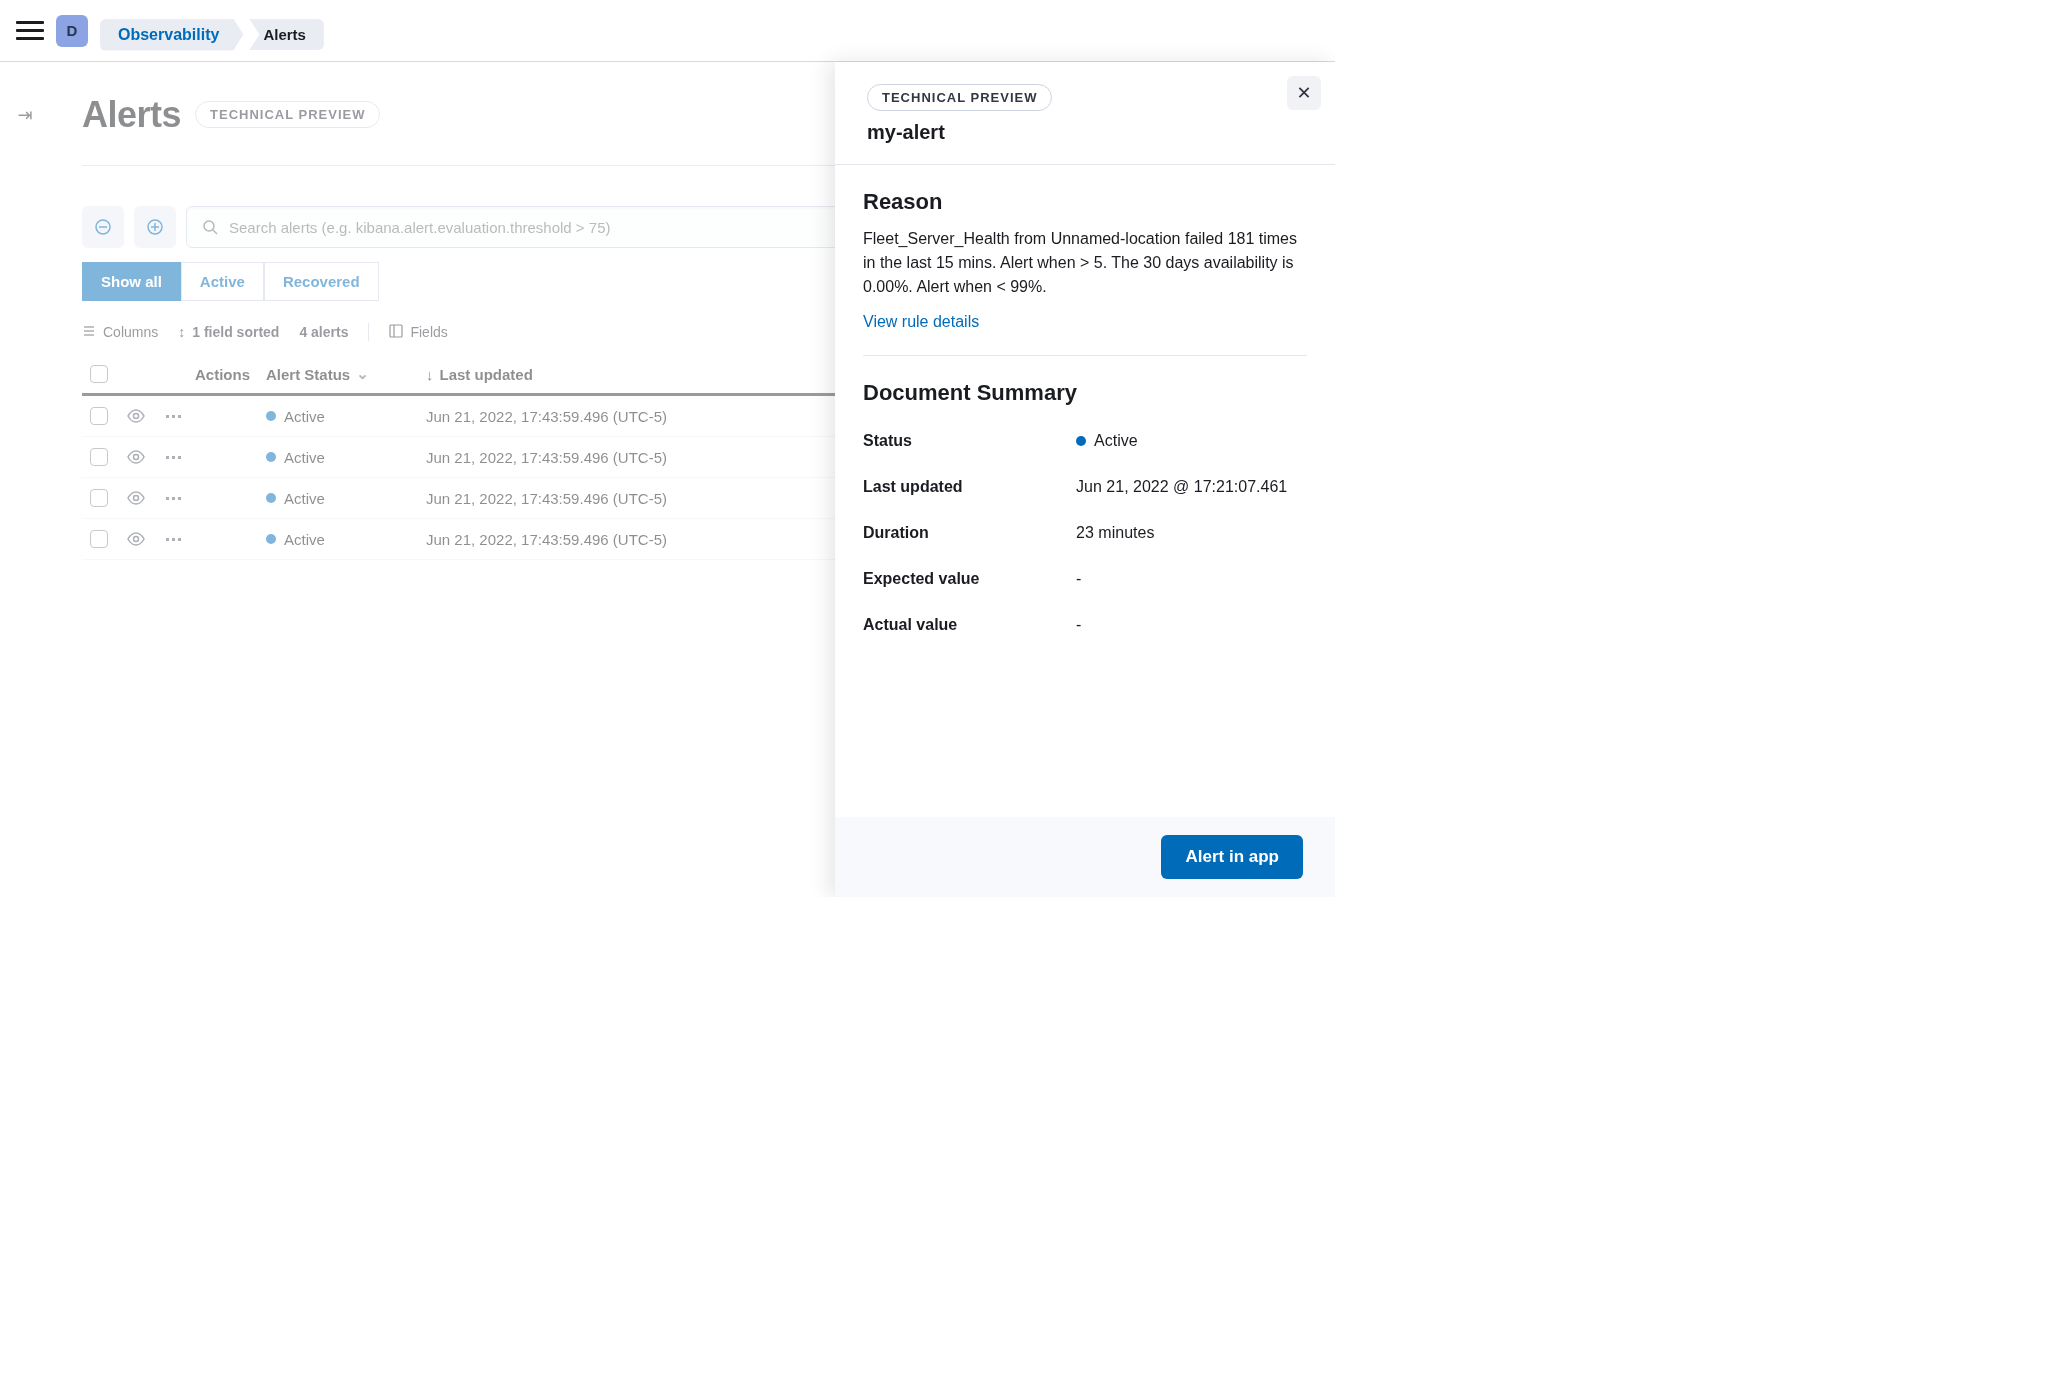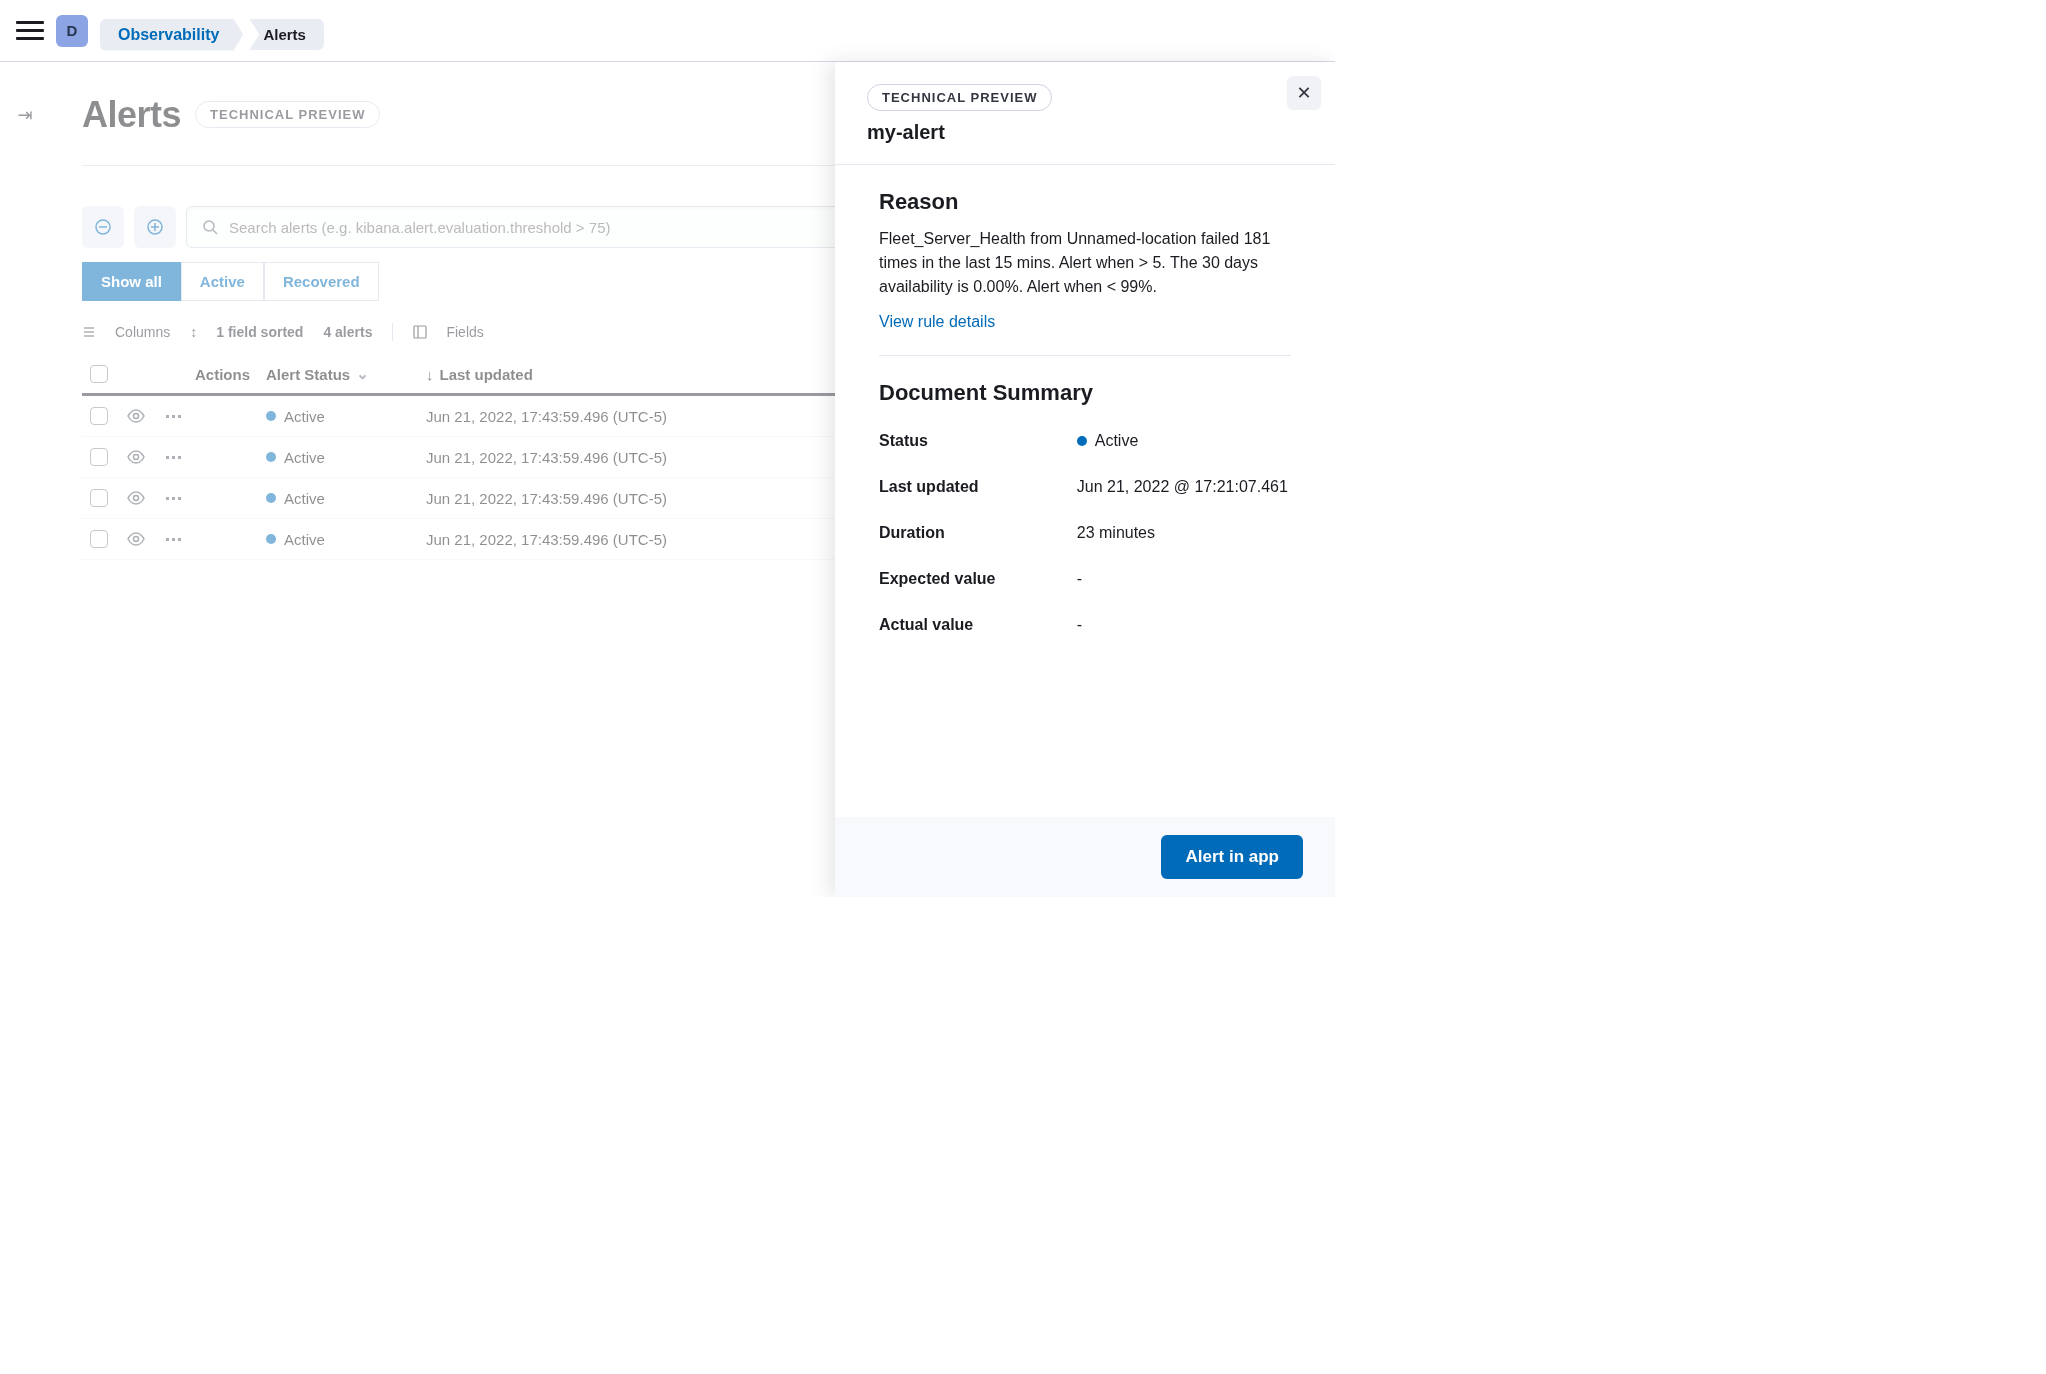--- a/index.html
+++ b/index.html
@@ -201,22 +201,22 @@
       font-size: 14px;
       color: #343741;
     }
     .table-meta .divider {
       width: 1px;
       height: 18px;
       background: #cdd3df;
     }
     .meta-item {
       display: flex;
-      align-items: center;
-      gap: 19px;
+      align-items: flex-start;
+      gap: 7px;
     }
     .meta-bold {
       font-weight: 700;
     }
     table {
       width: 100%;
       border-collapse: collapse;
       margin-top: 6px;
     }
     th {
@@ -321,21 +321,21 @@
       color: #343741;
     }
     .flyout-title {
       font-size: 20px;
       font-weight: 800;
       margin-top: 10px;
     }
     .flyout-body {
       flex: 1;
       overflow-y: auto;
-      padding: 24px 44px;
+      padding: 24px 28px;
     }
     .section-title {
       font-size: 22px;
       font-weight: 800;
       margin-bottom: 12px;
     }
     .reason-text {
       font-size: 16px;
       line-height: 1.5;
       color: #1a1c21;

